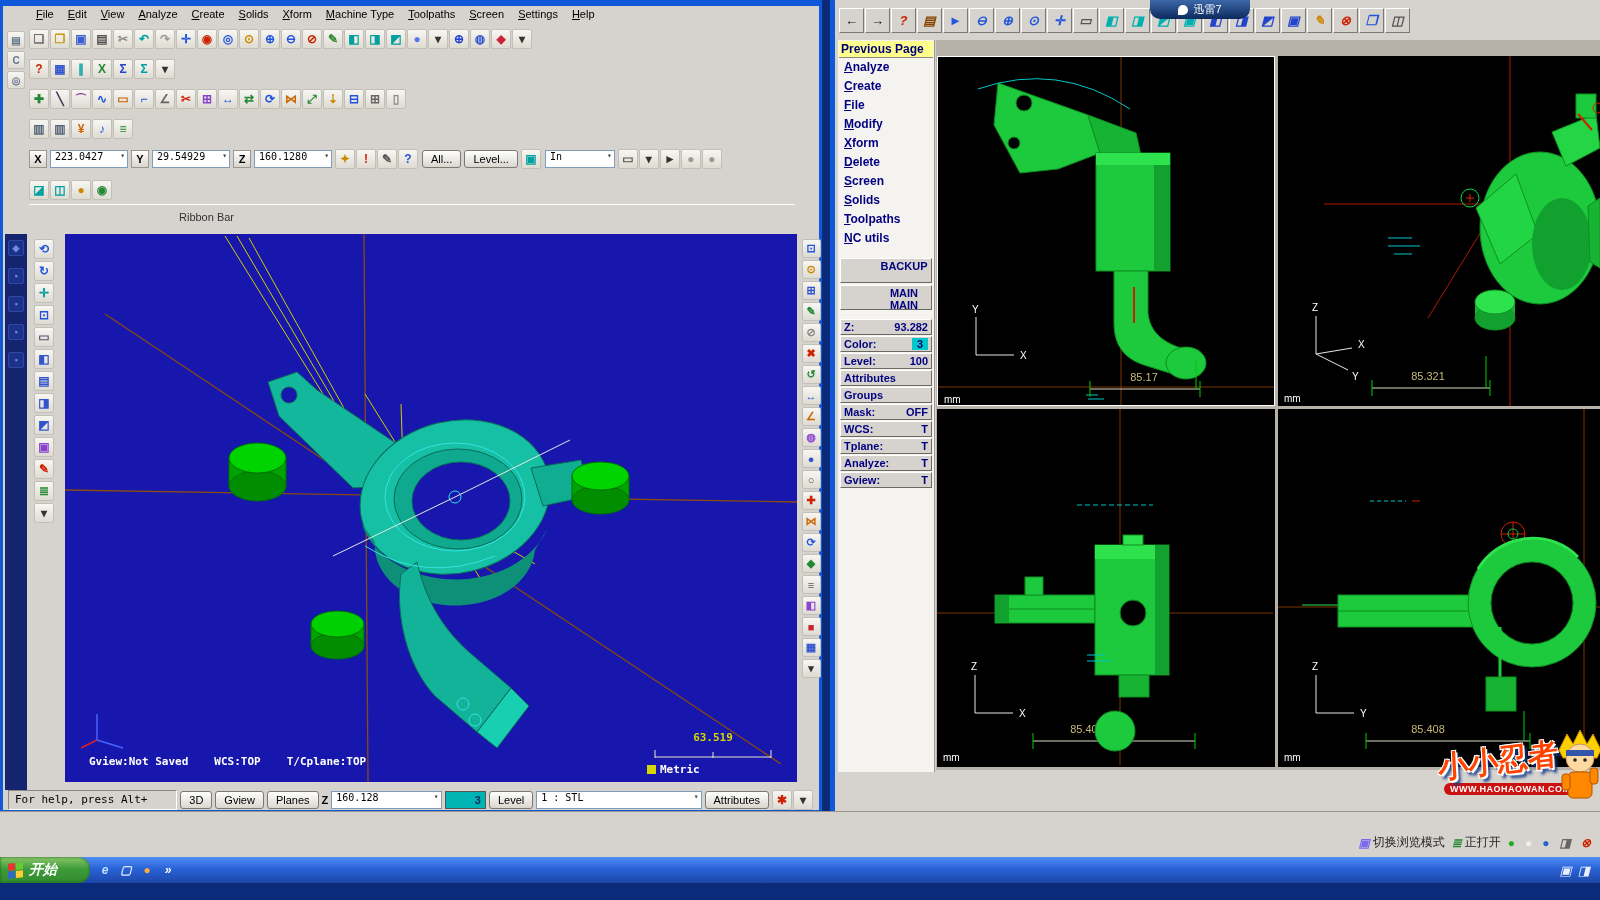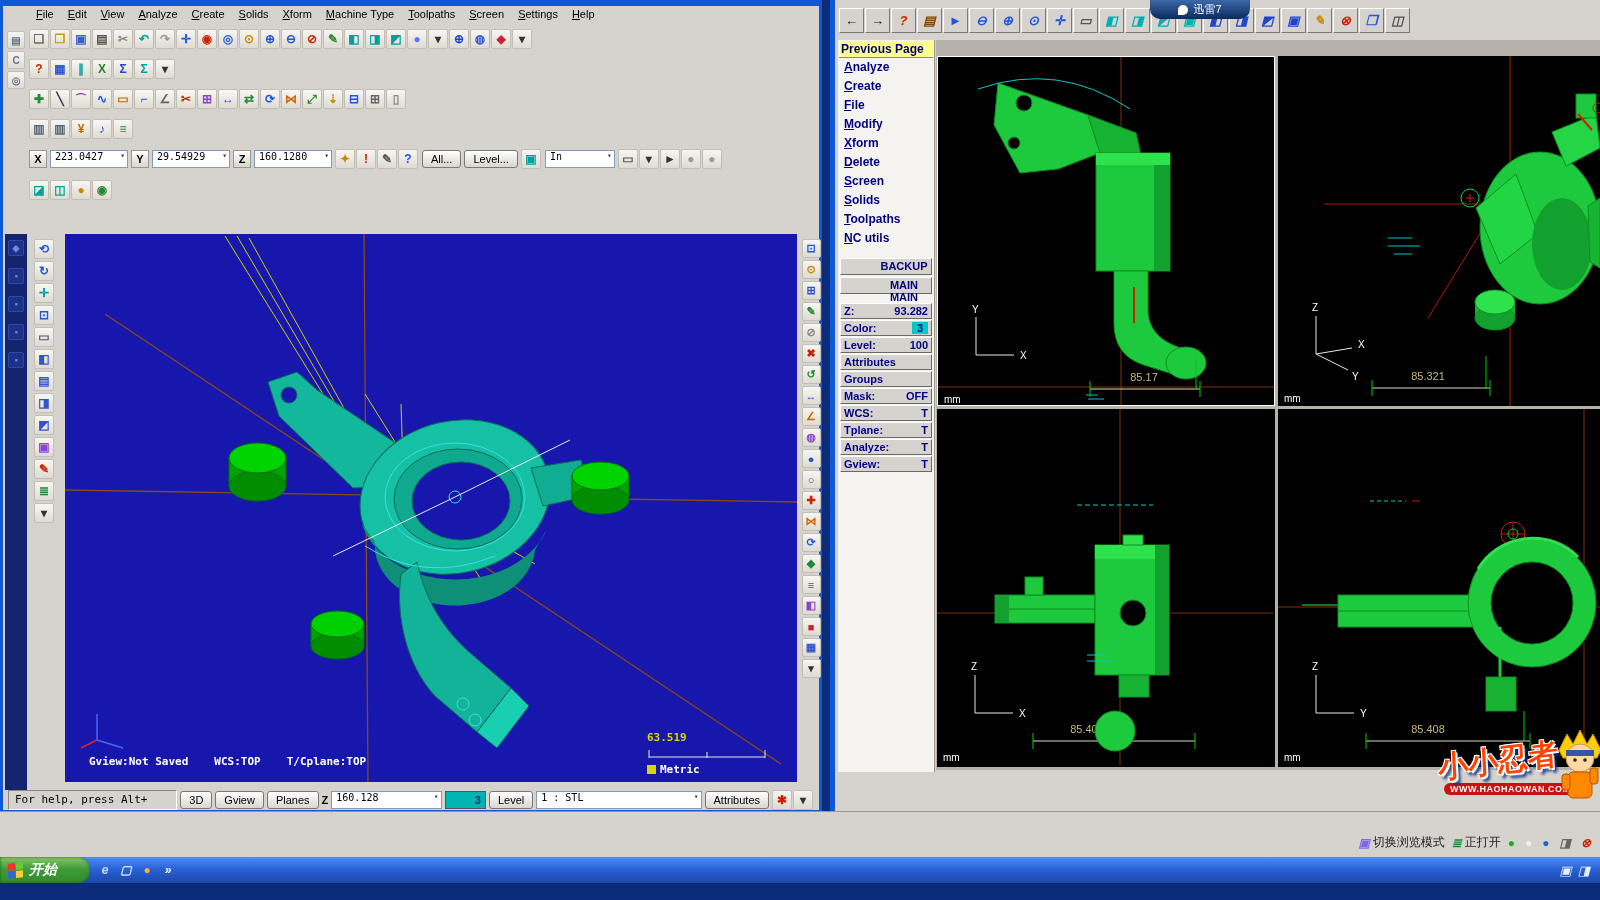--- a/index.html
+++ b/index.html
@@ -38,42 +38,42 @@
   .ribbon-label { position:absolute; left:150px; top:6px; font-size:11px; color:#333; }
   .dock-top { left:2px; top:24px; width:22px; }
   .dock-side { position:absolute; left:2px; top:228px; width:22px; height:556px; background:#14246e; }
   .dock-side .tbi { background:#1d3187; border-color:#2c48b0; width:16px; height:16px; margin:6px 2px; font-size:9px; }
   .lw-left-col { left:28px; top:232px; width:26px; }
   .lw-right-col { left:796px; top:232px; width:24px; }
   .lw-viewport { position:absolute; left:62px; top:228px; width:732px; height:548px; background:#1717ad; overflow:hidden; }
   .vp-status-left { position:absolute; left:24px; bottom:14px; color:#fff; font-family:"DejaVu Sans Mono",monospace;
                     font-size:11px; font-weight:bold; }
   .vp-status-left span { margin-right:26px; }
-  .vp-scale { position:absolute; right:18px; bottom:6px; width:132px; text-align:left; font-family:"DejaVu Sans Mono",monospace; }
+  .vp-scale { position:absolute; right:18px; bottom:6px; width:132px; text-align:center; font-family:"DejaVu Sans Mono",monospace; }
   .vp-scale-num { color:#d6d600; font-size:11px; font-weight:bold; }
   .vp-metric { color:#fff; font-size:11px; font-weight:bold; display:flex; align-items:center; gap:4px; justify-content:flex-start; }
   .vp-metric .sq { width:9px; height:9px; background:#d6d600; display:inline-block; }
   .lw-status { position:absolute; left:2px; top:780px; right:2px; height:27px; display:flex; align-items:center; gap:3px; padding:0 3px; }
   .help-box { background:#d6d3ce; border:1px solid #8a877e; border-right-color:#fff; border-bottom-color:#fff;
               font-size:11px; font-family:"DejaVu Sans Mono",monospace; padding:2px 6px; width:172px; height:20px; }
   .swatch { background:#00b4b4; border:1px solid #555; width:42px; height:18px; font-size:11px; font-weight:bold;
             color:#00306a; display:flex; align-items:center; justify-content:flex-end; padding:0 4px; }
 
   
   .right-window { position:absolute; left:830px; top:0; width:770px; height:833px; background:#d6d3ce;
                   border-left:5px solid #0f58d8; }
   .rw-toolbar { position:absolute; left:4px; top:3px; right:2px; height:34px; display:flex; align-items:center; gap:1px; }
   .rwi { width:25px; height:25px; background:#d6d3ce; border:1px solid; border-color:#fff #7a7a72 #7a7a72 #fff;
          display:flex; align-items:center; justify-content:center; font-size:13px; font-weight:bold; flex:0 0 auto; }
   .rw-left { position:absolute; left:3px; top:40px; width:97px; height:747px; background:#f4f3ef; border-right:1px solid #9a968e; padding:1px; }
   .prev-page { background:#ffff8c; color:#00007a; font-weight:bold; font-size:12px; padding:1px 2px; border-bottom:1px solid #8a877e; }
   .rw-menu-item { display:block; font-weight:bold; color:#000080; font-size:12px; height:19px; padding:2px 0 0 5px; cursor:default; }
   .rw-menu-item::first-letter { text-decoration:underline; }
   .rw-cmd { margin:2px 1px; border:1px solid; border-color:#fff #6a6a62 #6a6a62 #fff; background:#d6d3ce;
-            text-align:center; font-weight:bold; font-size:11px; color:#000080; height:17px; padding-top:1px;padding-left:36px; }
+            text-align:center; font-weight:bold; font-size:11px; color:#000080; height:25px; padding-top:1px;padding-left:36px; }
   .rw-status-item { display:flex; justify-content:space-between; align-items:center; margin:1px; padding:0 3px;
                     border:1px solid; border-color:#fff #6a6a62 #6a6a62 #fff; background:#d6d3ce; height:16px;
                     font-weight:bold; font-size:11px; color:#000080; }
   .rw-status-item .val[data-kind="color"] { background:#00c8c8; padding:0 5px; }
   .rw-view-area { position:absolute; left:101px; top:40px; width:666px; height:730px; background:#b6b2aa; }
   .vp-panel { position:absolute; background:#000; }
   .vp-tl { left:1px; top:16px; width:338px; height:350px; border:1px solid #fff; }
   .vp-tr { left:342px; top:16px; width:322px; height:350px; }
   .vp-bl { left:1px; top:369px; width:338px; height:358px; }
   .vp-br { left:342px; top:369px; width:322px; height:358px; }
@@ -386,20 +386,23 @@
           <i class="g" style="color: rgb(0, 160, 160);">◫</i>
         </span>
         <span class="tbi">
           <i class="g" style="color: rgb(204, 136, 0);">●</i>
         </span>
         <span class="tbi">
           <i class="g" style="color: rgb(34, 136, 51);">◉</i>
         </span>
       </div>
 
+    <div class="lw-ribbon">
+      <span class="ribbon-label">Ribbon Bar</span>
+    </div>
 
     <div class="vcol dock-top">
 
     <span class="tbi" style="width:18px;height:18px;font-size:10px">
           <i class="g" style="color: rgb(102, 119, 136);">▤</i>
         </span>
         <span class="tbi" style="width:18px;height:18px;font-size:10px">
           <i class="g" style="color: rgb(102, 119, 136);">C</i>
         </span>
         <span class="tbi" style="width:18px;height:18px;font-size:10px">

